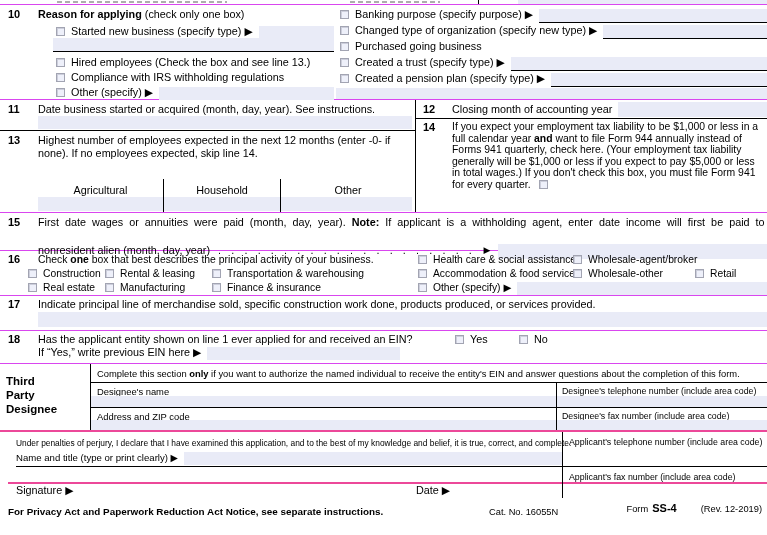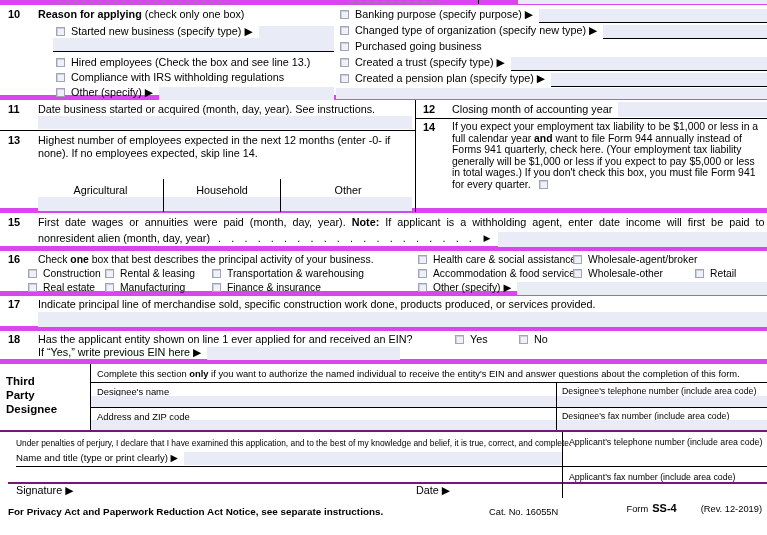--- a/index.html
+++ b/index.html
@@ -3,22 +3,22 @@
 <meta charset="utf-8">
 <style>
   * { box-sizing: border-box; margin: 0; padding: 0; }
   body { background: #fff; }
   .page {
     position: relative; width: 767px; height: 535px; background: #fff;
     font-family: "Liberation Sans", sans-serif; color: #000; overflow: hidden;
   }
   .abs { position: absolute; }
   .sec { position: absolute; left: 0; width: 767px; }
-  .bb1 { border-bottom: 5px solid #d946ef; }
-  .bb2 { border-bottom: 2px solid #701a75; }
+  .bb1 { border-bottom: 1px solid #d946ef; }
+  .bb2 { border-bottom: 2px solid #ec4899; }
   .txt { font-size: 10.8px; line-height: 13px; white-space: nowrap; }
   .wrap { white-space: normal; }
   .num { font-weight: bold; font-size: 11px; line-height: 13px; }
   .b { font-weight: bold; }
   .small { font-size: 9.4px; line-height: 11px; white-space: nowrap; }
   .tiny { font-size: 8.8px; line-height: 10px; white-space: nowrap; }
   .cb {
     display: inline-block; width: 9px; height: 9px; flex: 0 0 9px;
     background: #eef0fa; border: 1px solid #a2a4b2;
     box-shadow: inset 1px 1px 0 rgba(140,142,160,.35);
@@ -130,21 +130,21 @@
     <div class="abs num" style="left:423px;top:21px;">14</div>
     <div class="abs wrap" style="left:452px;top:21px;width:313px;font-size:10.4px;line-height:11.6px;">
       <span>If you expect your employment tax liability to be $1,000 or less in a full calendar year </span><span class="b">and</span><span> want to file Form 944 annually instead of Forms 941 quarterly, check here. (Your employment tax liability generally will be $1,000 or less if you expect to pay $5,000 or less in total wages.) If you don't check this box, you must file Form 941 for every quarter.</span>
       <span class="cb" style="vertical-align:-1px;margin-left:6px;"></span>
     </div>
   </div>
 
   <div class="sec bb1" style="top:213px;height:38px;">
     <div class="abs num" style="left:8px;top:3px;">15</div>
     <div class="abs txt" style="left:38px;top:3px;word-spacing:3px;"><span>First date wages or annuities were paid (month, day, year). </span><span class="b">Note:</span><span> If applicant is a withholding agent, enter date income will first be paid to</span></div>
-    <div class="abs row" style="left:38px;top:19px;width:729px;gap:8px;text-align:right;">
+    <div class="abs row" style="left:38px;top:31px;width:729px;gap:8px;text-align:right;">
       <span class="txt">nonresident alien (month, day, year)</span>
       <span class="leader">. . . . . . . . . . . . . . . . . . . .</span>
       <span class="arrow">▶</span>
       <span class="fill shade" style="height:15px;margin-top:0;"></span>
     </div>
   </div>
 
   <div class="sec bb1" style="top:251px;height:45px;">
     <div class="abs num" style="left:8px;top:2px;">16</div>
     <div class="abs" style="left:38px;top:2px;font-size:10.4px;line-height:13px;white-space:nowrap;"><span>Check </span><span class="b">one</span><span> box that best describes the principal activity of your business.</span></div>

